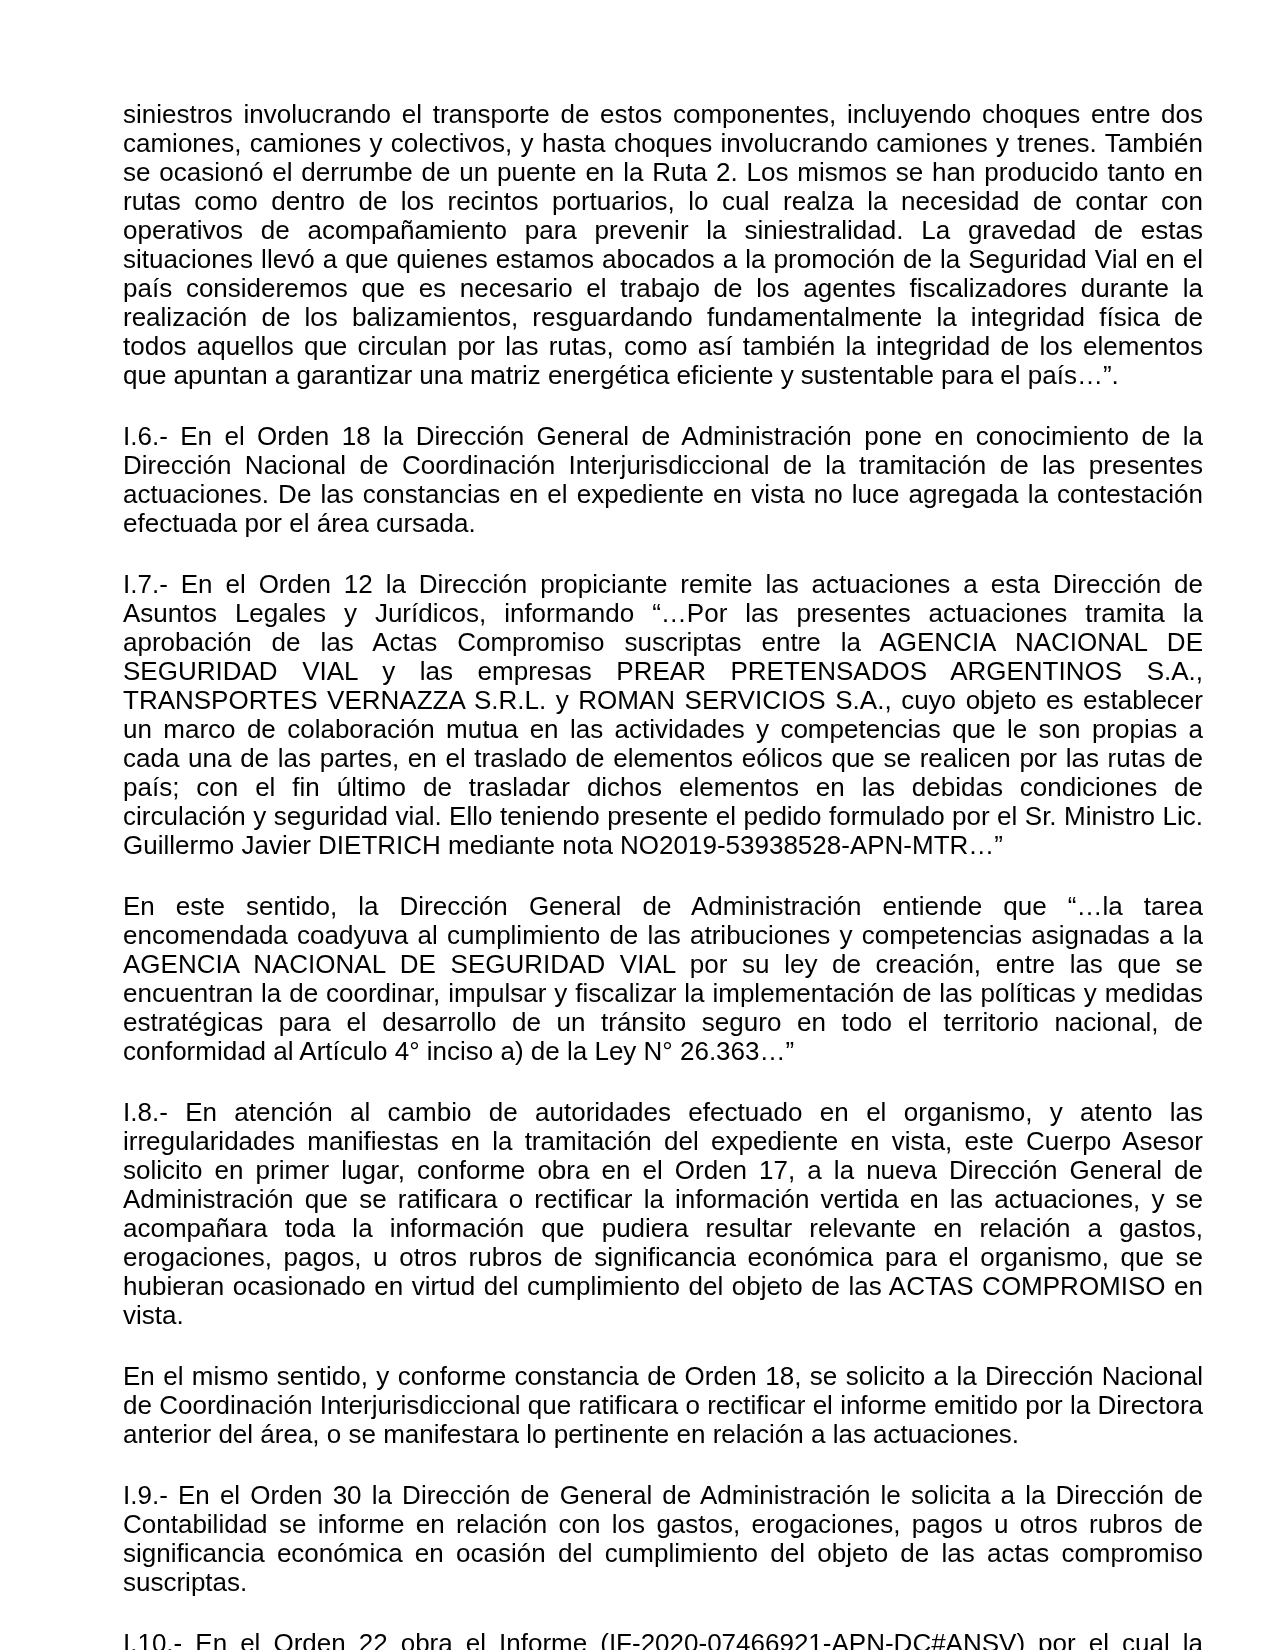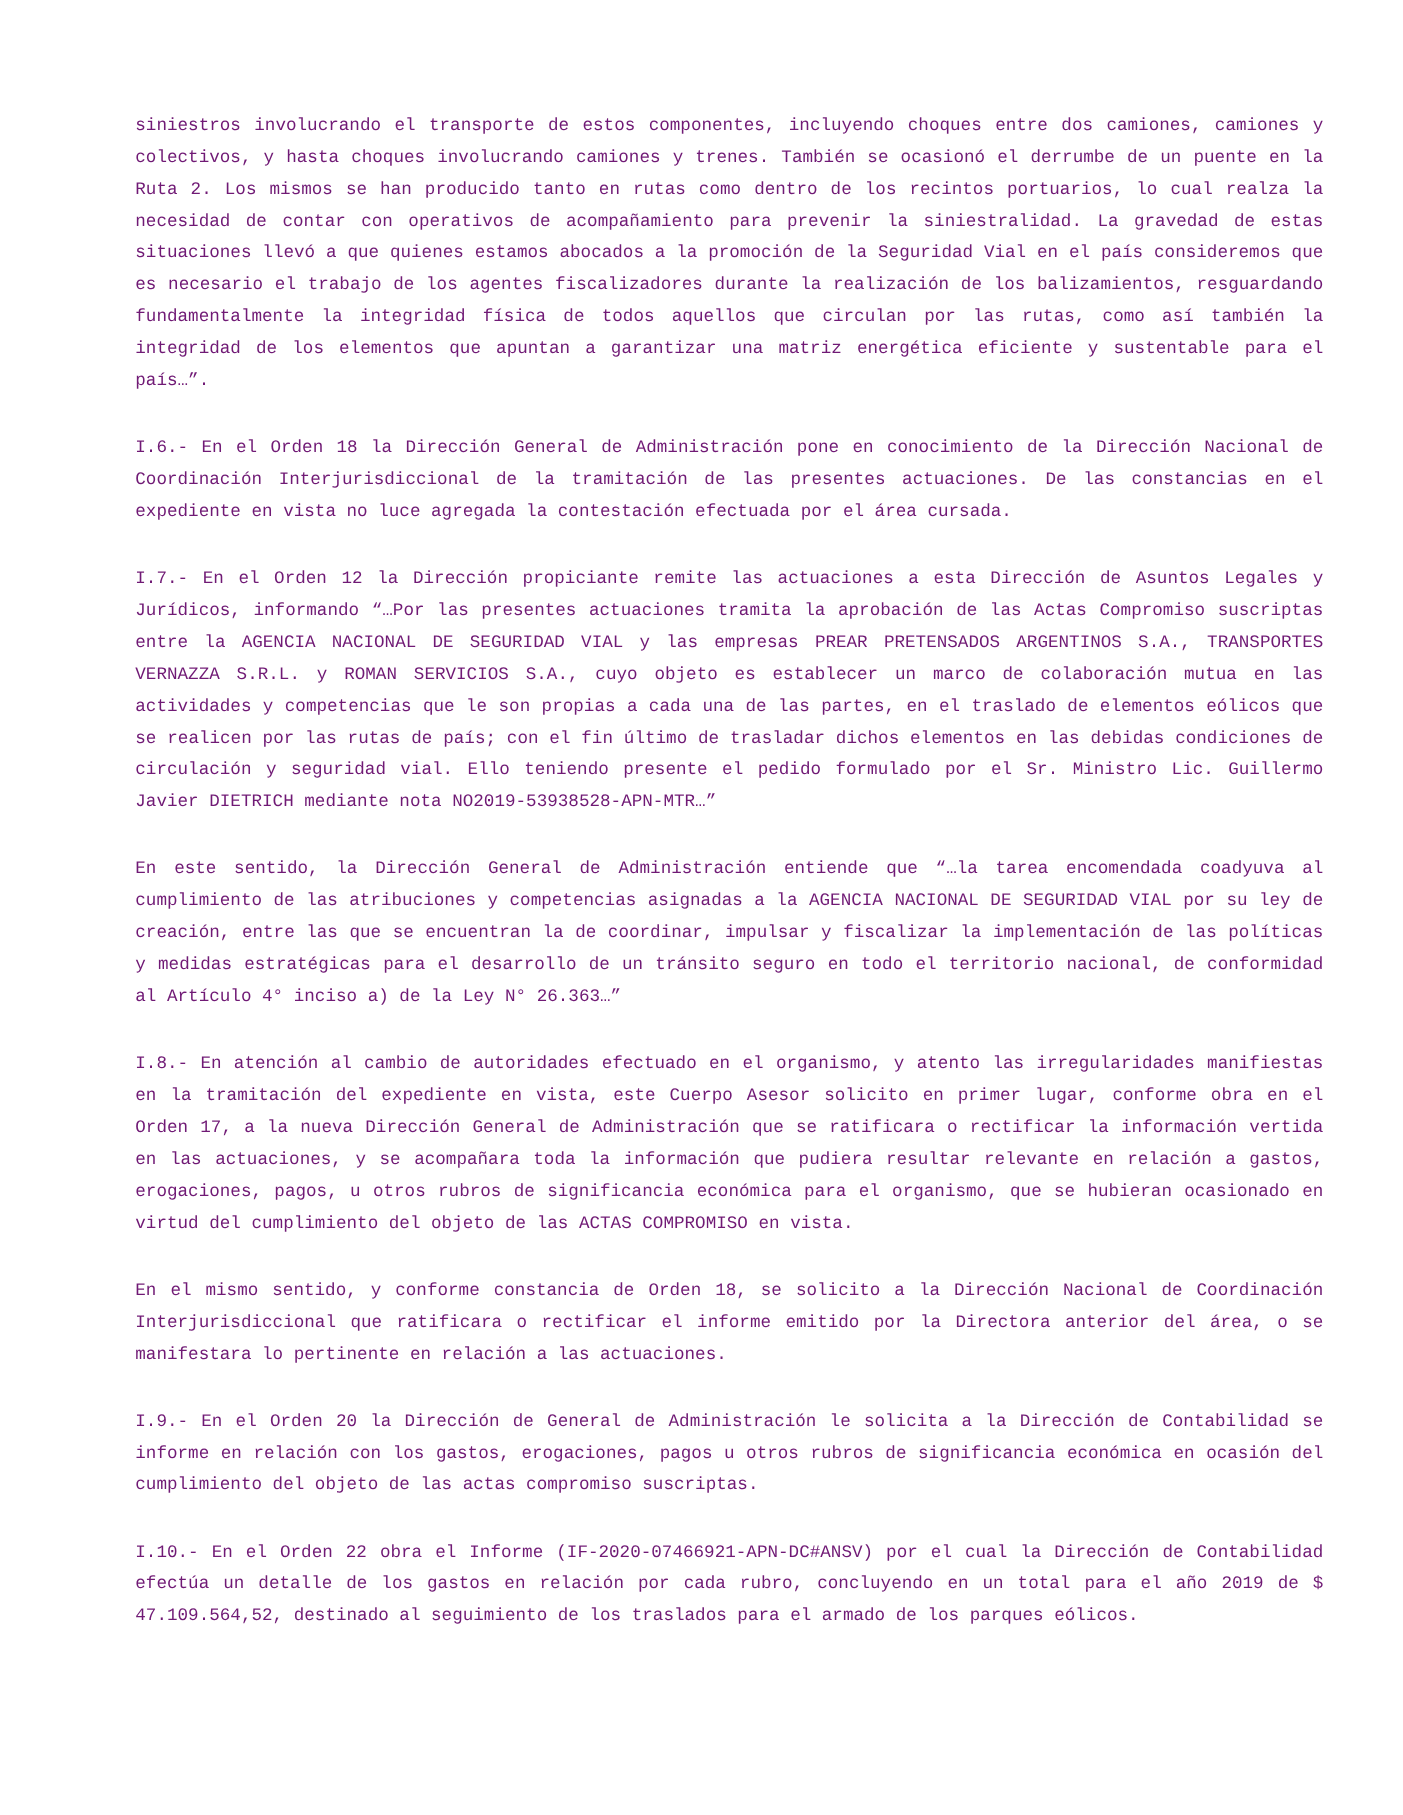--- a/index.html
+++ b/index.html
@@ -15,35 +15,35 @@
     overflow: hidden;
   }
   .content {
     position: absolute;
     left: 123px;
     top: 100px;
     width: 1080px;
   }
   .content p {
     margin: 0 0 32px 0;
-    font-family: Liberation Mono, monospace;
-    font-size: 16px;
+    font-family: Liberation Sans, sans-serif;
+    font-size: 26px;
     line-height: 29px;
-    color: #701a75;
+    color: #000000;
     text-align: justify;
     word-spacing: normal;
   }
 </style>
 </head>
 <body>
 
 <div class="page">
   <div class="content">
     <p>siniestros involucrando el transporte de estos componentes, incluyendo choques entre dos camiones, camiones y colectivos, y hasta choques involucrando camiones y trenes. También se ocasionó el derrumbe de un puente en la Ruta 2. Los mismos se han producido tanto en rutas como dentro de los recintos portuarios, lo cual realza la necesidad de contar con operativos de acompañamiento para prevenir la siniestralidad. La gravedad de estas situaciones llevó a que quienes estamos abocados a la promoción de la Seguridad Vial en el país consideremos que es necesario el trabajo de los agentes fiscalizadores durante la realización de los balizamientos, resguardando fundamentalmente la integridad física de todos aquellos que circulan por las rutas, como así también la integridad de los elementos que apuntan a garantizar una matriz energética eficiente y sustentable para el país…”.</p>
     <p>I.6.- En el Orden 18 la Dirección General de Administración pone en conocimiento de la Dirección Nacional de Coordinación Interjurisdiccional de la tramitación de las presentes actuaciones. De las constancias en el expediente en vista no luce agregada la contestación efectuada por el área cursada.</p>
     <p>I.7.- En el Orden 12 la Dirección propiciante remite las actuaciones a esta Dirección de Asuntos Legales y Jurídicos, informando “…Por las presentes actuaciones tramita la aprobación de las Actas Compromiso suscriptas entre la AGENCIA NACIONAL DE SEGURIDAD VIAL y las empresas PREAR PRETENSADOS ARGENTINOS S.A., TRANSPORTES VERNAZZA S.R.L. y ROMAN SERVICIOS S.A., cuyo objeto es establecer un marco de colaboración mutua en las actividades y competencias que le son propias a cada una de las partes, en el traslado de elementos eólicos que se realicen por las rutas de país; con el fin último de trasladar dichos elementos en las debidas condiciones de circulación y seguridad vial. Ello teniendo presente el pedido formulado por el Sr. Ministro Lic. Guillermo Javier DIETRICH mediante nota NO2019-53938528-APN-MTR…”</p>
     <p>En este sentido, la Dirección General de Administración entiende que “…la tarea encomendada coadyuva al cumplimiento de las atribuciones y competencias asignadas a la AGENCIA NACIONAL DE SEGURIDAD VIAL por su ley de creación, entre las que se encuentran la de coordinar, impulsar y fiscalizar la implementación de las políticas y medidas estratégicas para el desarrollo de un tránsito seguro en todo el territorio nacional, de conformidad al Artículo 4° inciso a) de la Ley N° 26.363…”</p>
     <p>I.8.- En atención al cambio de autoridades efectuado en el organismo, y atento las irregularidades manifiestas en la tramitación del expediente en vista, este Cuerpo Asesor solicito en primer lugar, conforme obra en el Orden 17, a la nueva Dirección General de Administración que se ratificara o rectificar la información vertida en las actuaciones, y se acompañara toda la información que pudiera resultar relevante en relación a gastos, erogaciones, pagos, u otros rubros de significancia económica para el organismo, que se hubieran ocasionado en virtud del cumplimiento del objeto de las ACTAS COMPROMISO en vista.</p>
     <p>En el mismo sentido, y conforme constancia de Orden 18, se solicito a la Dirección Nacional de Coordinación Interjurisdiccional que ratificara o rectificar el informe emitido por la Directora anterior del área, o se manifestara lo pertinente en relación a las actuaciones.</p>
-    <p>I.9.- En el Orden 20 la Dirección de General de Administración le solicita a la Dirección de Contabilidad se informe en relación con los gastos, erogaciones, pagos u otros rubros de significancia económica en ocasión del cumplimiento del objeto de las actas compromiso suscriptas.</p>
+    <p>I.9.- En el Orden 30 la Dirección de General de Administración le solicita a la Dirección de Contabilidad se informe en relación con los gastos, erogaciones, pagos u otros rubros de significancia económica en ocasión del cumplimiento del objeto de las actas compromiso suscriptas.</p>
     <p>I.10.- En el Orden 22 obra el Informe (IF-2020-07466921-APN-DC#ANSV) por el cual la Dirección de Contabilidad efectúa un detalle de los gastos en relación por cada rubro, concluyendo en un total para el año 2019 de $ 47.109.564,52, destinado al seguimiento de los traslados para el armado de los parques eólicos.</p>
   </div>
 </div>
 
 </body></html>

